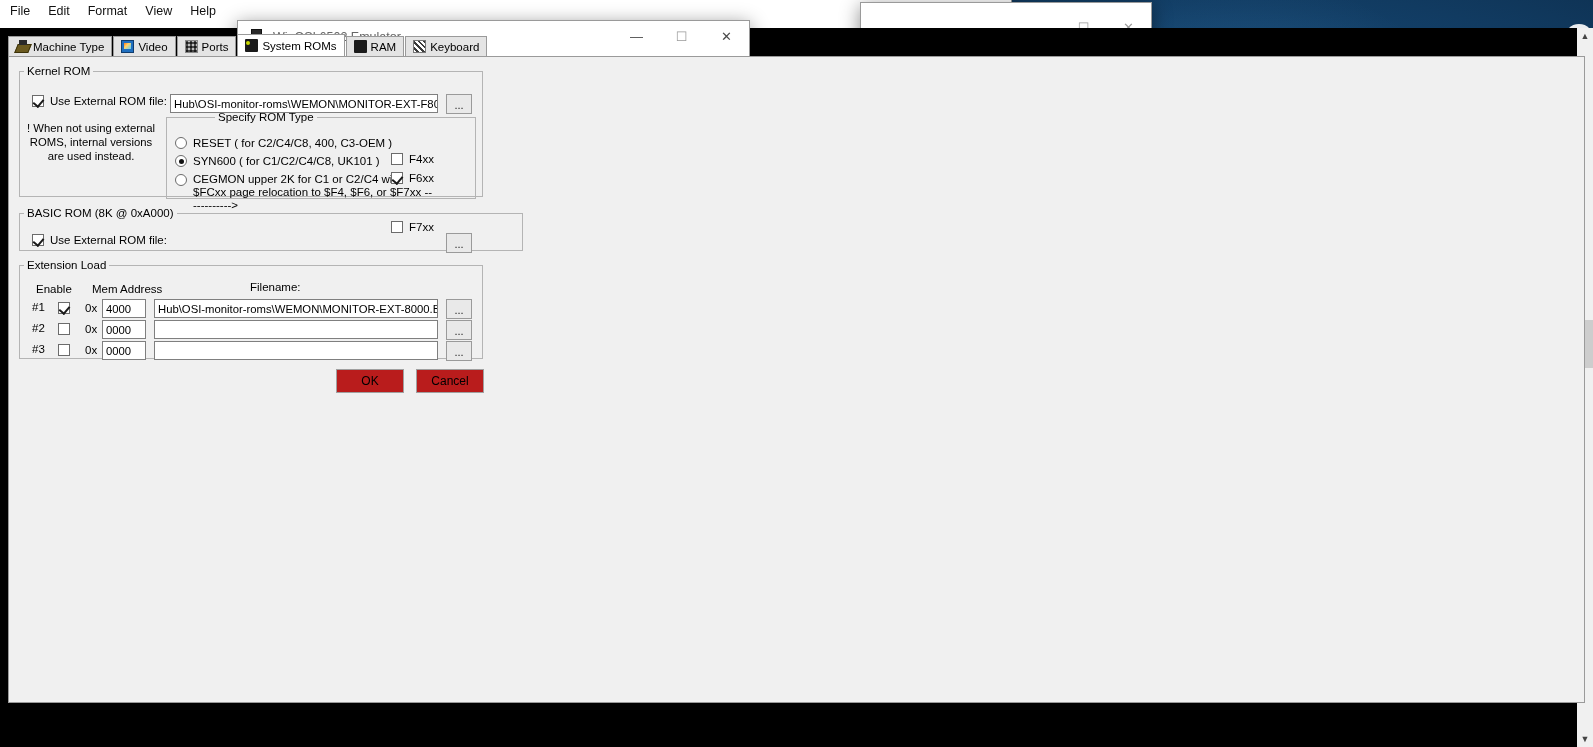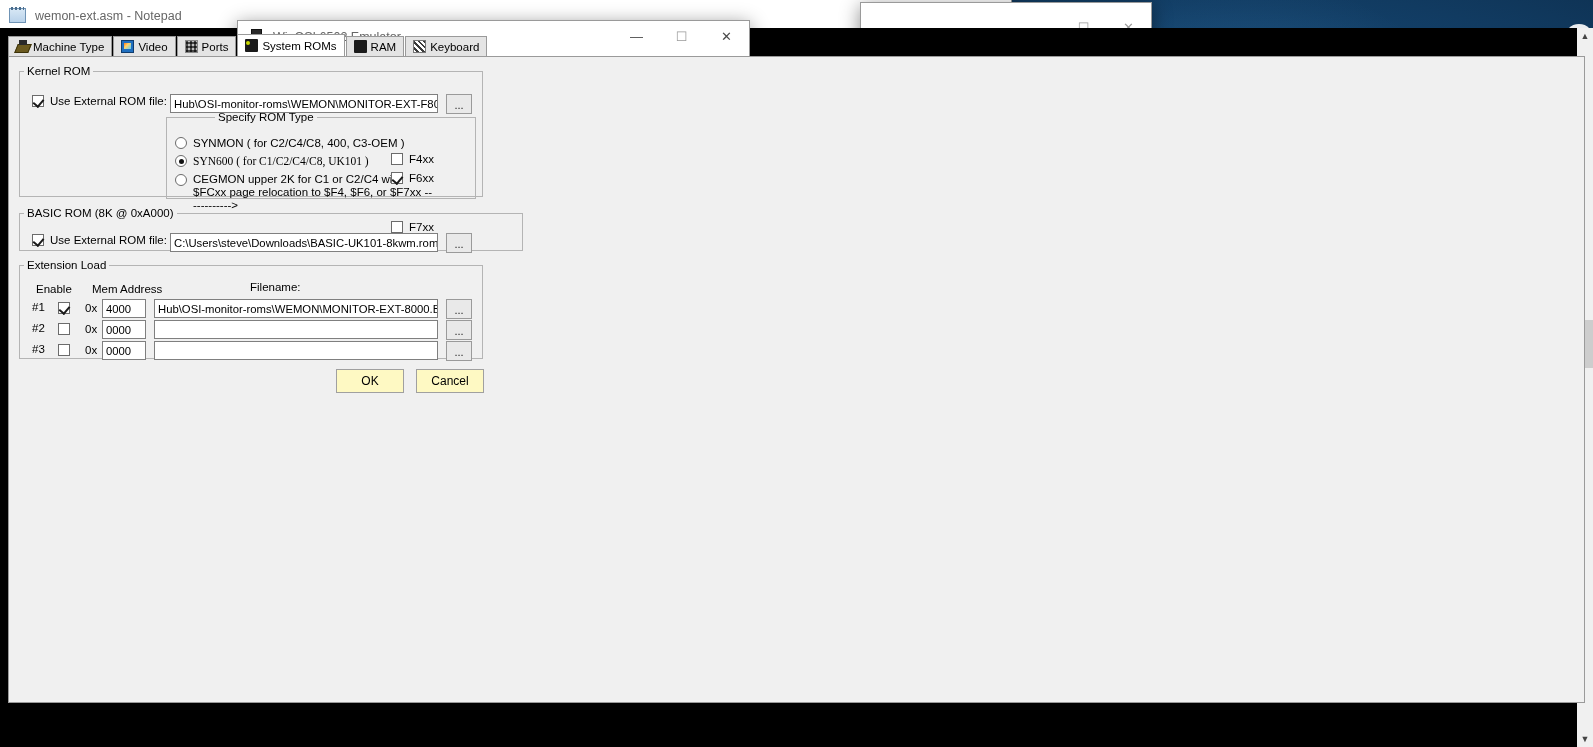--- a/index.html
+++ b/index.html
@@ -130,45 +130,36 @@
   .cbox.on:after{content:"";position:absolute;left:2px;top:1px;width:5px;height:8px;
     border-right:2px solid #1a1a1a;border-bottom:2px solid #1a1a1a;transform:rotate(40deg);}
   .rb{width:12px;height:12px;border:1px solid #6b6b6b;border-radius:50%;background:#fff;position:relative;flex:none;}
   .rb.on:after{content:"";position:absolute;left:2.5px;top:2.5px;width:5px;height:5px;border-radius:50%;background:#111;}
   .tbox{height:19px;border:1px solid #7f7f7f;background:#fff;font-size:11.3px;color:#000;
     display:flex;align-items:center;padding:0 3px;overflow:hidden;white-space:nowrap;
     font-family:"Liberation Sans", sans-serif;}
   .dots{width:26px;height:20px;border:1px solid #9a9a9a;background:#e9e9e9;font-size:11px;color:#222;
     display:flex;align-items:flex-end;justify-content:center;padding-bottom:2px;}
   .lbl{font-size:11.5px;color:#000;}
-  .btn{width:68px;height:24px;border:1px solid #a0a0a0;background:#fef9c3;font-size:12px;color:#000;
+  .btn{width:68px;height:24px;border:1px solid #a0a0a0;background:#b91c1c;font-size:12px;color:#000;
     display:flex;align-items:center;justify-content:center;}
   .note{font-size:11.3px;color:#000;text-align:center;line-height:14px;}
 </style>
 </head>
 <body>
 
 <div class="desk-glow1"></div>
 <div class="desk-streak"></div>
 <div class="desk-icon">
   <div class="circle"></div>
   <div class="mini"></div>
   <div class="lbl">M</div>
 </div>
 
 <div class="win" id="notepad">
-  <div class="titlebar">
-    <div class="tb-ico np-ico"></div>
-    <div class="tb-text">wemon-ext.asm - Notepad</div>
-    <div class="tb-btns">
-      <div class="tb-btn">—</div>
-      <div class="tb-btn dim">☐</div>
-      <div class="tb-btn">✕</div>
-    </div>
-  </div>
   <div class="menubar">
     <span>File</span>
     <span>Edit</span>
     <span>Format</span>
     <span>View</span>
     <span>Help</span>
   </div>
   <div class="np-body">
     <div class="np-text">;==============================
 ; Set Output File
@@ -352,28 +343,29 @@
   <div class="cfgpage">
 
     <fieldset class="grp" style="left:10px;top:8px;width:464px;height:132px;">
       <legend>Kernel ROM</legend>
       <div class="chkrow" style="position:absolute;left:12px;top:18px;">
         <div class="cbox on"></div>
         <span class="lbl">Use External ROM file:</span>
       </div>
       <div class="tbox" style="position:absolute;left:150px;top:17px;width:268px;">Hub\OSI-monitor-roms\WEMON\MONITOR-EXT-F800.BIN</div>
       <div class="dots" style="position:absolute;left:426px;top:17px;">...</div>
+      <div class="note" style="position:absolute;left:6px;top:44px;width:130px;">! When not using external ROMS, internal versions are used instead.</div>
 
       <fieldset class="grp" style="left:146px;top:34px;width:310px;height:88px;">
         <legend style="margin-left:48px;">Specify ROM Type</legend>
         <div class="chkrow" style="position:absolute;left:8px;top:14px;">
           <div class="rb"></div>
-          <span class="lbl">SYNMON  ( for C2/C4/C8, 400, C3-OEM )</span>
+          <span class="lbl">RESET  ( for C2/C4/C8, 400, C3-OEM )</span>
         </div>
-        <div class="chkrow" style="position:absolute;left:8px;top:32px;font-family:Liberation Serif, serif;">
+        <div class="chkrow" style="position:absolute;left:8px;top:32px;">
           <div class="rb on"></div>
           <span class="lbl">SYN600   ( for C1/C2/C4/C8, UK101 )</span>
         </div>
         <div class="chkrow" style="position:absolute;left:8px;top:50px;align-items:flex-start;width:260px;">
           <div class="rb" style="margin-top:1px;"></div>
           <span class="lbl" style="line-height:13px;">CEGMON upper 2K for C1 or C2/C4 with $FCxx page relocation to $F4, $F6, or $F7xx ------------&gt;</span>
         </div>
       </fieldset>
 
       <div class="chkrow" style="position:absolute;left:371px;top:76px;">
@@ -389,21 +381,20 @@
         <span class="lbl">F7xx</span>
       </div>
     </fieldset>
 
     <fieldset class="grp" style="left:10px;top:150px;width:504px;height:44px;">
       <legend>BASIC ROM (8K @ 0xA000)</legend>
       <div class="chkrow" style="position:absolute;left:12px;top:15px;">
         <div class="cbox on"></div>
         <span class="lbl">Use External ROM file:</span>
       </div>
-      <div class="tbox" style="position:absolute;left:150px;top:14px;width:268px;">C:\Users\steve\Downloads\BASIC-UK101-8kwm.rom</div>
       <div class="dots" style="position:absolute;left:426px;top:14px;">...</div>
     </fieldset>
 
     <fieldset class="grp" style="left:10px;top:202px;width:464px;height:100px;">
       <legend>Extension Load</legend>
       <div class="lbl" style="position:absolute;left:16px;top:12px;">Enable</div>
       <div class="lbl" style="position:absolute;left:72px;top:12px;">Mem Address</div>
       <div class="lbl" style="position:absolute;left:230px;top:10px;">Filename:</div>
 
       <div class="lbl" style="position:absolute;left:12px;top:30px;">#1</div>

